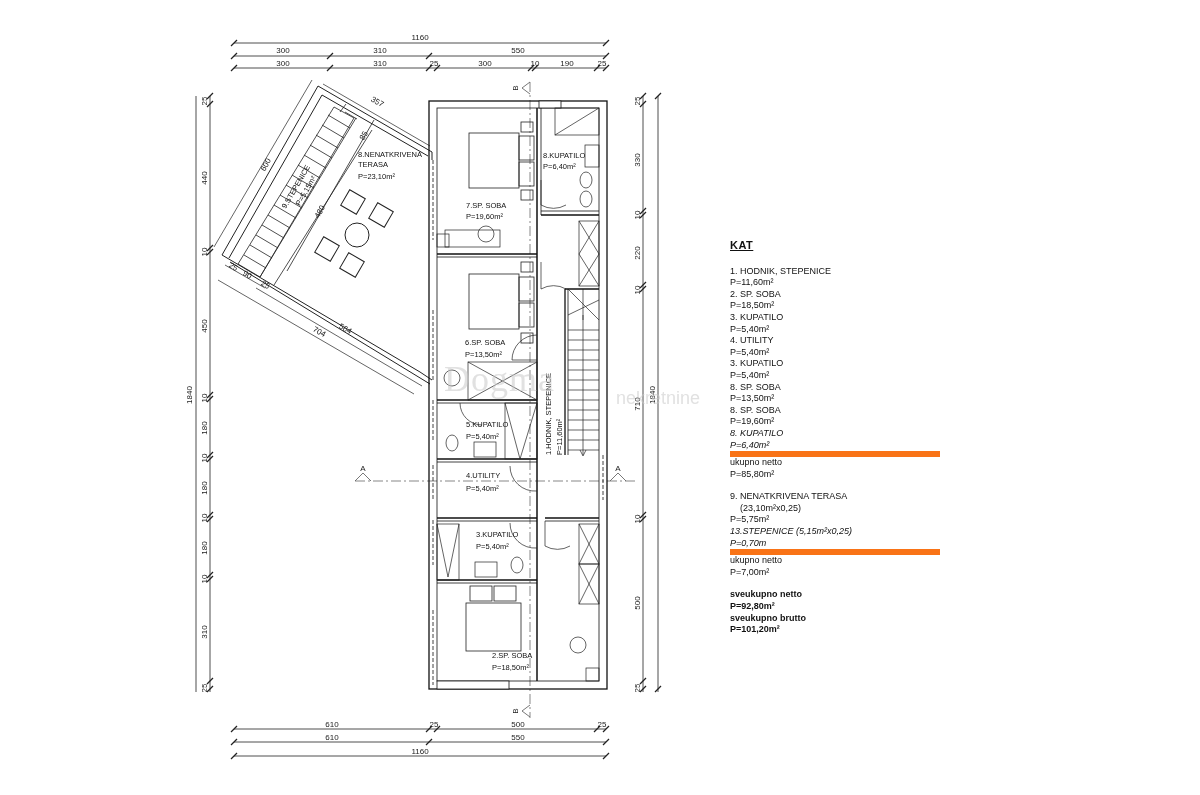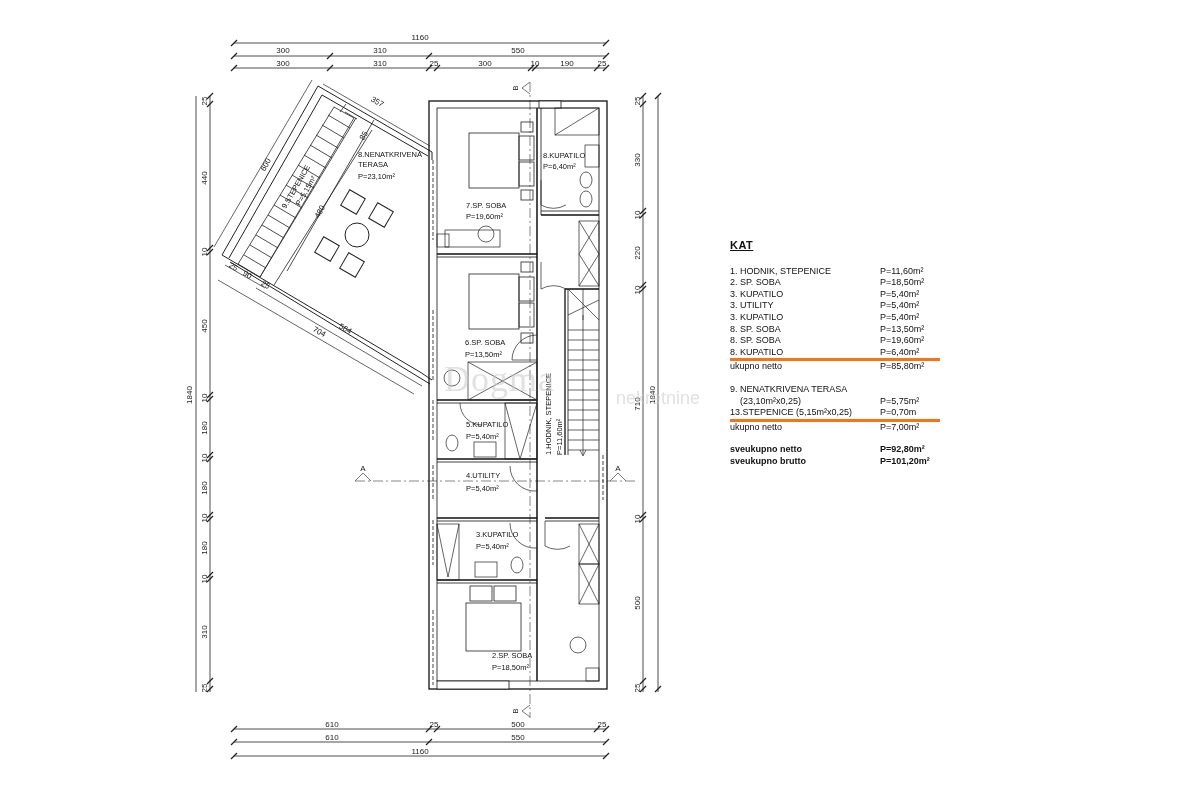--- a/index.html
+++ b/index.html
@@ -2,26 +2,26 @@
 <html><head>
 <meta charset="utf-8">
 <style>
   html, body { margin: 0; padding: 0; background: #ffffff; }
   body { width: 1200px; height: 795px; position: relative; overflow: hidden; font-family: "Liberation Sans", sans-serif; }
   #plan { position: absolute; left: 0; top: 0; width: 1200px; height: 795px; }
   .dimtxt { font-family: "Liberation Sans Narrow", "Liberation Sans", sans-serif; font-size: 8px; fill: #222; }
   .roomtxt { font-family: "Liberation Sans", sans-serif; font-size: 7.5px; fill: #111; }
   #legend { position: absolute; left: 730px; top: 240px; width: 230px; font-size: 9px; color: #111; line-height: 11.6px; }
   #legend .title { font-weight: bold; font-size: 11px; text-decoration: underline; margin-bottom: 14px; letter-spacing: 0.5px; }
-  #legend .row { display: flex; justify-content: space-between; width: 210px; }
+  #legend .row { display: flex; justify-content: flex-start; width: 210px; flex-direction: column; }
   #legend .row .l { white-space: nowrap; }
   #legend .row .r { width: 60px; white-space: nowrap; }
-  #legend .ul { border-bottom: 3px solid #f97316; }
+  #legend .ul { border-bottom: 6px solid #f97316; font-style: italic; }
   #legend .gap { height: 11px; }
-  #legend .bold { font-weight: bold; gap: 28px; }
+  #legend .bold { font-weight: bold; }
   #watermark { position: absolute; left: 444px; top: 338px; font-family: "Liberation Serif", serif; font-size: 36px; color: rgba(200,200,200,0.55); letter-spacing: 1px; pointer-events: none; margin-top: 20px; }
   #watermark-sub { position: absolute; left: 616px; top: 388px; font-family: Liberation Sans, sans-serif; font-size: 18px; color: rgba(200,200,200,0.55); pointer-events: none; }
 </style>
 </head>
 <body>
 
 <svg id="plan" viewBox="0 0 1200 795" xmlns="http://www.w3.org/2000/svg">
   <defs>
     <marker id="tick" viewBox="0 0 6 6" refX="3" refY="3" markerWidth="6" markerHeight="6" orient="auto">
       <path d="M0,6 L6,0" stroke="#111" stroke-width="1"></path>
@@ -378,21 +378,21 @@
     </div>
   <div class="row">
       <span class="l">2. SP. SOBA</span>
       <span class="r">P=18,50m²</span>
     </div>
   <div class="row">
       <span class="l">3. KUPATILO</span>
       <span class="r">P=5,40m²</span>
     </div>
   <div class="row">
-      <span class="l">3. UTILITY</span>
+      <span class="l">4. UTILITY</span>
       <span class="r">P=5,40m²</span>
     </div>
   <div class="row">
       <span class="l">3. KUPATILO</span>
       <span class="r">P=5,40m²</span>
     </div>
   <div class="row">
       <span class="l">8. SP. SOBA</span>
       <span class="r">P=13,50m²</span>
     </div>

